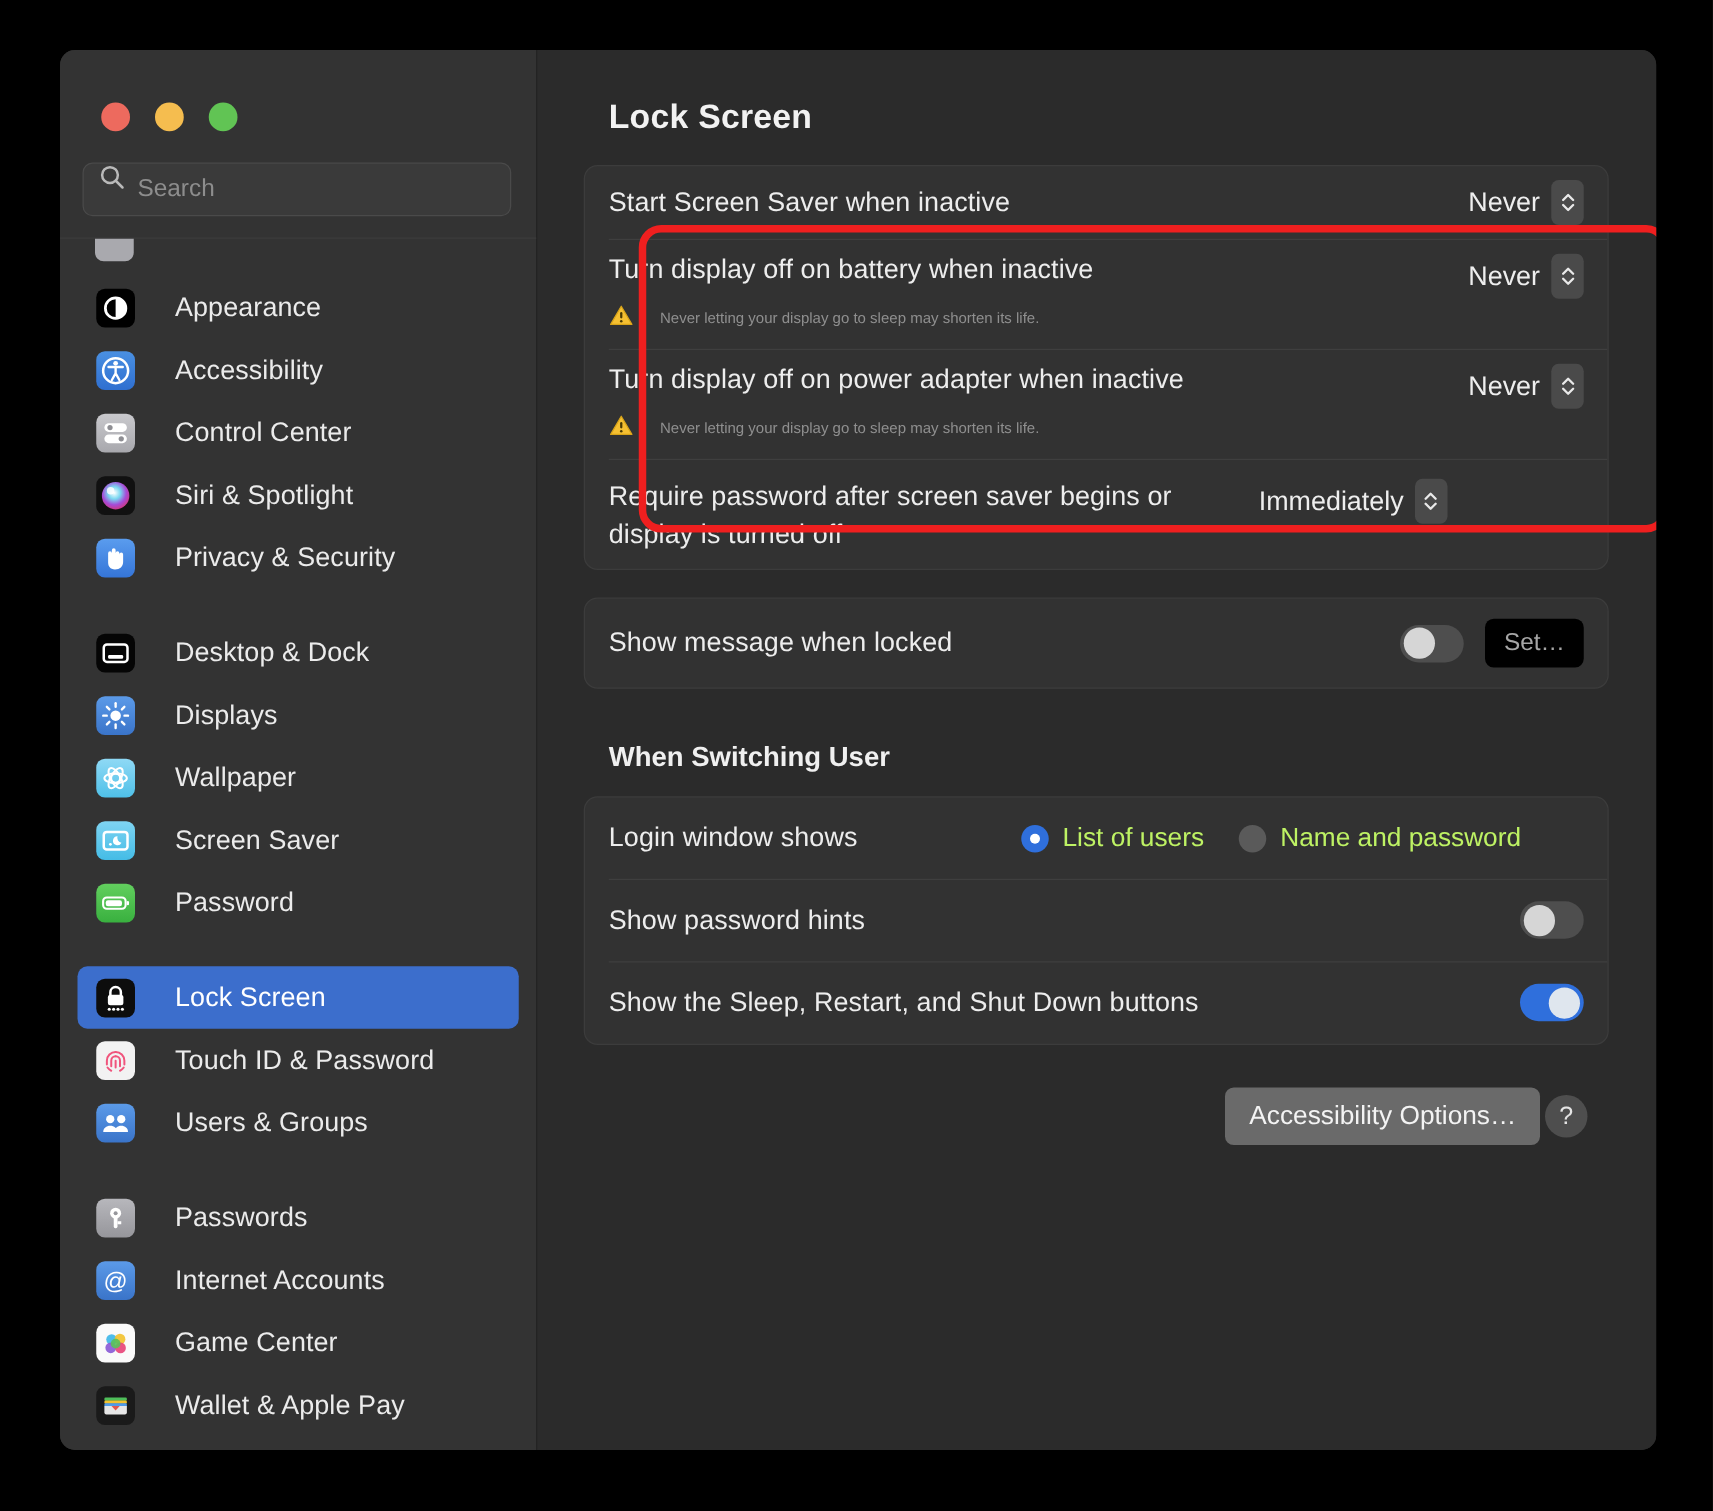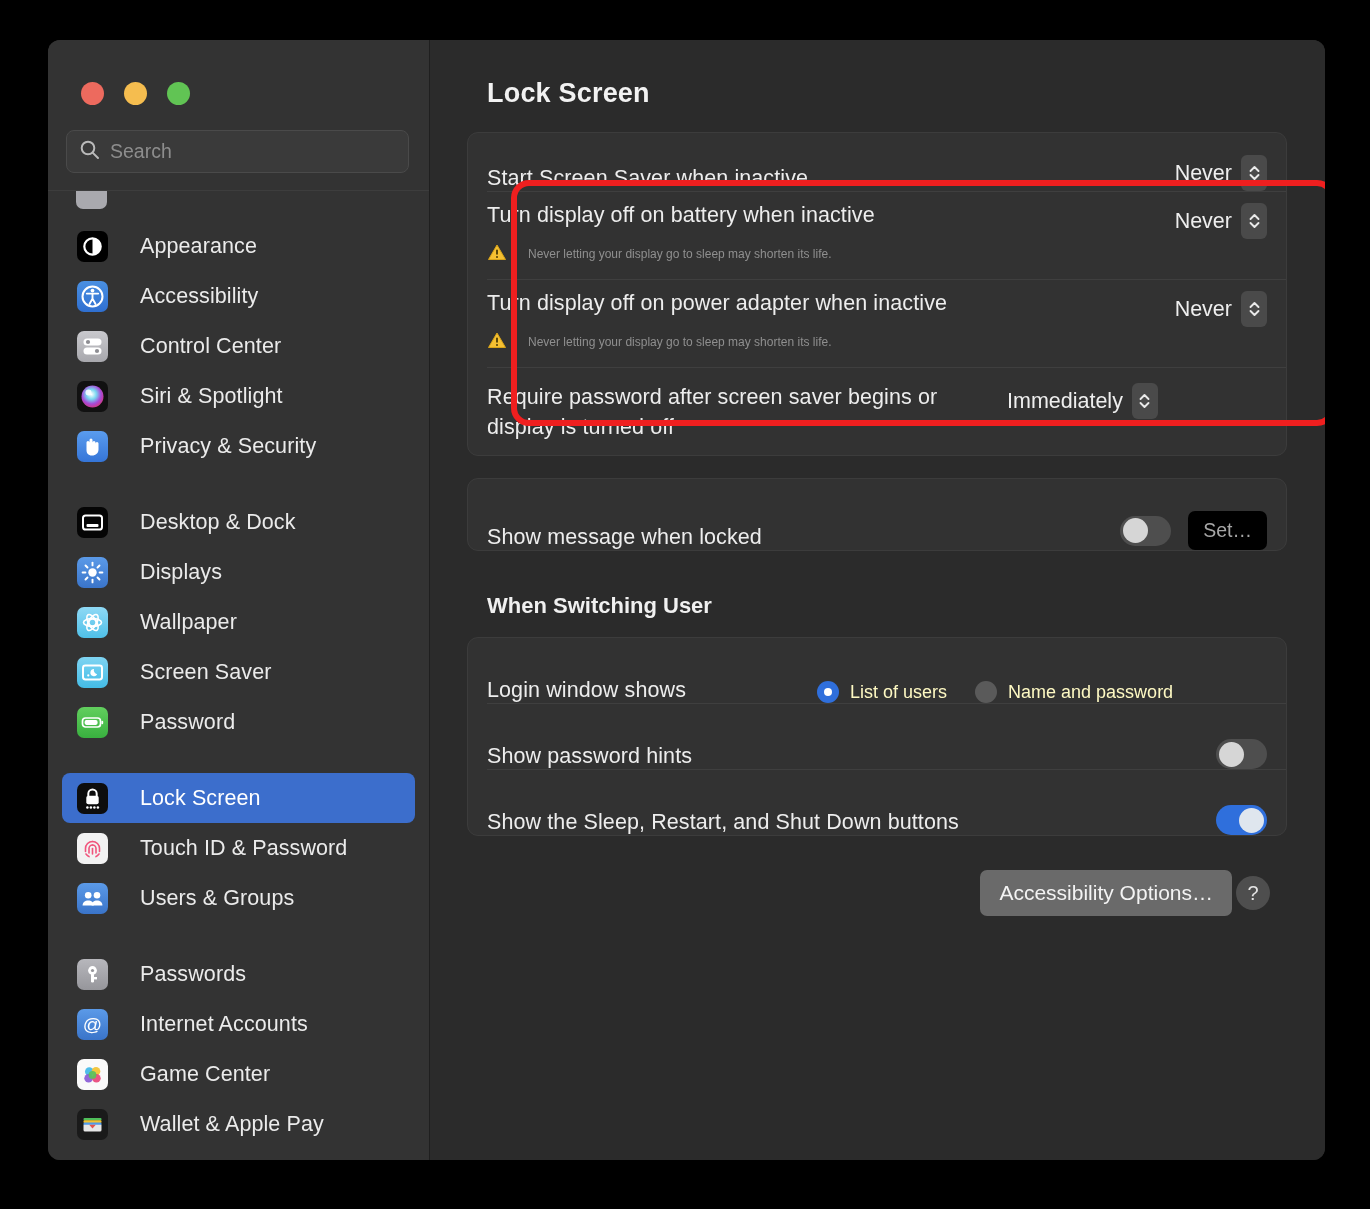--- a/index.html
+++ b/index.html
@@ -39,21 +39,20 @@
   .dot.yellow { background: #f5bd4f; }
   .dot.green { background: #61c454; }
 
   .search-wrap { padding: 25px 20px 0 18px; }
   .search-box {
     height: 43px;
     background: #3a3a3a;
     border: 1px solid #4a4a4a;
     border-radius: 8px;
     display: flex;
-    align-items: center;
     padding: 0 12px;
     gap: 10px;
   }
   .search-box svg { flex: 0 0 auto; }
   .search-box input {
     background: transparent; border: 0; outline: 0;
     color: #e8e8e8;
     font-family: "Liberation Sans", sans-serif;
     font-size: 19.5px;
     width: 100%;
@@ -122,21 +121,21 @@
 
   .group {
     background: #323232;
     border: 1px solid #3c3c3c;
     border-radius: 11px;
     margin-top: 23px;
     overflow: hidden;
   }
   .row {
     display: flex;
-    align-items: flex-end;
+    align-items: center;
     padding: 0 19px 0 19px;
     min-height: 58px;
     position: relative;
   }
   .row .sep {
     position: absolute; left: 19px; right: 0; top: 0;
     height: 1px; background: #3f3f3f;
   }
   .row-label {
     font-size: 21.5px;
@@ -220,21 +219,21 @@
   .radio-group { display: flex; align-items: center; gap: 28px; flex: 0 0 auto; }
   .radio-opt { display: flex; align-items: center; gap: 11px; }
   .radio {
     width: 22px; height: 22px; border-radius: 50%;
     background: #5a5a5a;
     display: flex; align-items: center; justify-content: center;
   }
   .radio.checked { background: #2f6fdc; }
   .radio .inner { width: 8px; height: 8px; border-radius: 50%; background: #fff; display: none; }
   .radio.checked .inner { display: block; }
-  .radio-label { font-size: 18px; color: #fef9c3; }
+  .radio-label { font-size: 21px; color: #bef264; }
 
   .section-head {
     font-size: 22px;
     font-weight: bold;
     color: #f0f0f0;
     margin-top: 42px;
     padding-left: 20px;
   }
 
   .footer-actions {

